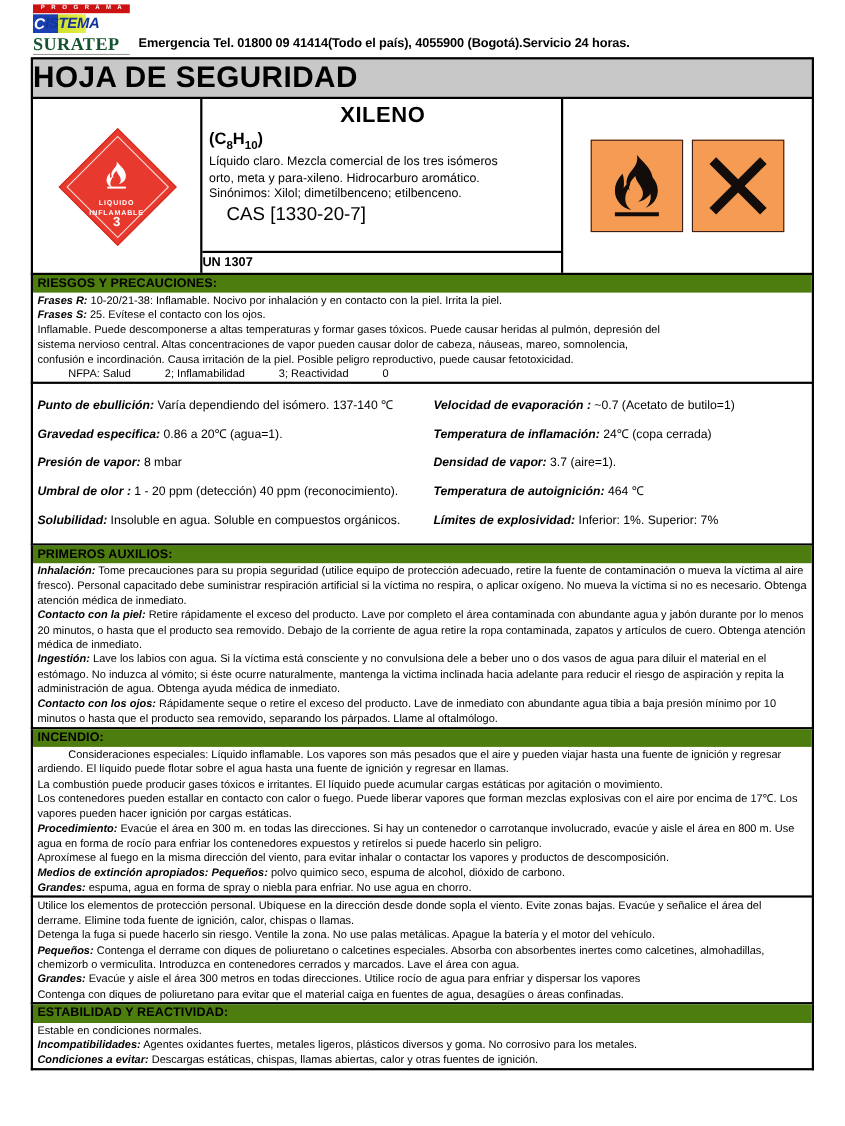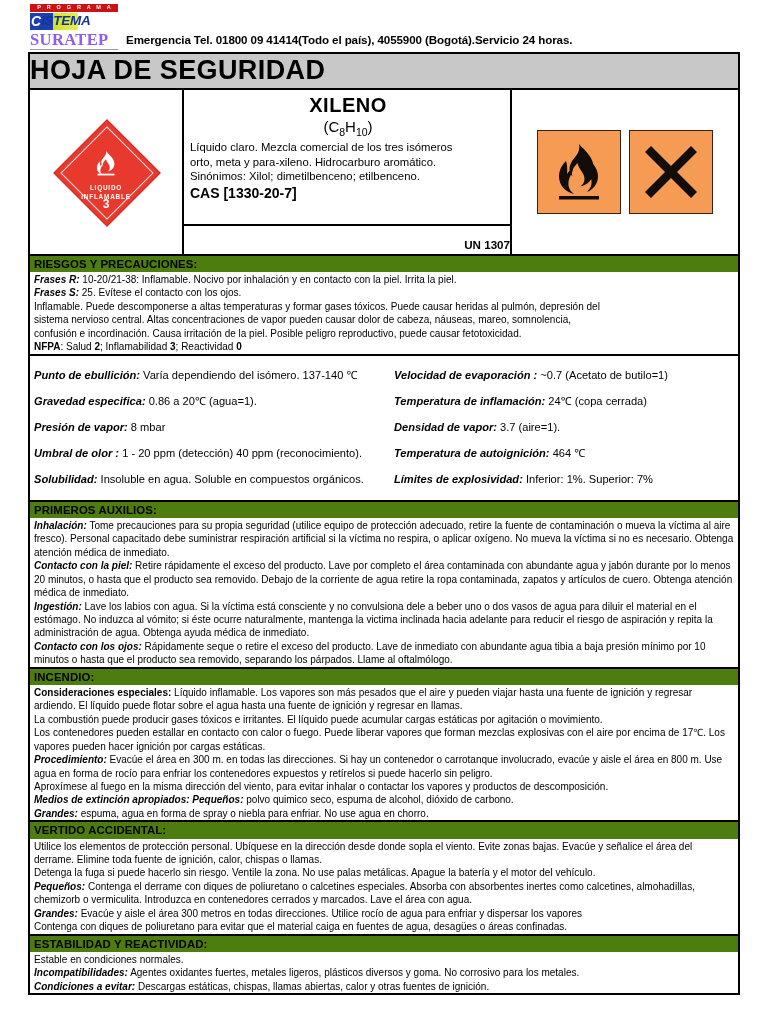--- a/index.html
+++ b/index.html
@@ -66,21 +66,21 @@
   }
   .logo-cistema .rest {
     color: #14349b;
     font-weight: bold;
     font-size: 13.5px;
     font-style: italic;
     letter-spacing: -0.3px;
     line-height: 1;
   }
   .logo-suratep {
-    color: #8b5cf6;
+    color: #14532d;
     font-family: "Liberation Serif", serif;
     font-weight: bold;
     font-size: 16.5px;
     letter-spacing: 0.4px;
     line-height: 1.05;
     margin-top: 1px;
     border-bottom: 1px solid #9b9b9b;
     padding-bottom: 1px;
   }
   .emergency-line {
@@ -139,41 +139,41 @@
     padding: 2px 4px 0 6px;
   }
   .chem-name {
     text-align: center;
     font-size: 20px;
     font-weight: bold;
     letter-spacing: 0.5px;
     margin: 2px 0 1px 0;
   }
   .chem-formula {
-    text-align: center;
     font-size: 15px;
-    font-weight: normal;
+    font-weight: bold;
     margin: 0 0 2px 0;
   }
   .chem-formula sub { font-size: 10.5px; }
   .chem-desc {
     font-size: 11.3px;
     line-height: 1.28;
   }
   .chem-cas {
-    font-size: 14px;
-    font-weight: bold;
+    font-size: 17px;
+    font-weight: normal;
     line-height: 1.3;
+    margin-left: 16px;
   }
   .ident-un {
     border-top: 2px solid #000;
-    text-align: right;
+    text-align: left;
     font-size: 11.6px;
     font-weight: bold;
-    padding: 12px 0 3px 0;
+    padding: 2px 0 3px 0;
   }
   .ident-pictos {
     flex: 0 0 218px;
     display: flex;
     align-items: center;
     justify-content: center;
     gap: 8px;
     padding: 6px 4px;
   }
 
@@ -250,21 +250,21 @@
     letter-spacing: 0.1px;
     line-height: 1.25;
   }
   .sec-body {
     padding: 1px 4px 0 4px;
     font-size: 10px;
     line-height: 1.345;
   }
   .sec-body p { margin: 0; }
   .lbl { font-weight: bold; font-style: italic; }
-  .lbl-b { font-weight: bold; }
+  .lbl-b { font-weight: normal; margin-left: 28px; }
 
   
   .props {
     display: flex;
     padding: 1px 4px 2px 4px;
   }
   .props .col { flex: 0 0 50%; font-size: 11.1px; line-height: 1.345; }
   .props .col.right { padding-left: 10px; box-sizing: border-box; }
 </style>
 </head>
@@ -387,21 +387,20 @@
         <p>La combustión puede producir gases tóxicos e irritantes. El líquido puede acumular cargas estáticas por agitación o movimiento.</p>
         <p>Los contenedores pueden estallar en contacto con calor o fuego. Puede liberar vapores que forman mezclas explosivas con el aire por encima de 17℃. Los vapores pueden hacer ignición por cargas estáticas.</p>
         <p><span class="lbl">Procedimiento:</span><span> Evacúe el área en 300 m. en todas las direcciones. Si hay un contenedor o carrotanque involucrado, evacúe y aisle el área en 800 m. Use agua en forma de rocío para enfriar los contenedores expuestos y retírelos si puede hacerlo sin peligro.</span></p>
         <p>Aproxímese al fuego en la misma dirección del viento, para evitar inhalar o contactar los vapores y productos de descomposición.</p>
         <p><span class="lbl">Medios de extinción apropiados:</span><span class="lbl"> Pequeños:</span><span> polvo quimico seco, espuma de alcohol, dióxido de carbono.</span></p>
         <p><span class="lbl">Grandes:</span><span> espuma, agua en forma de spray o niebla para enfriar. No use agua en chorro.</span></p>
       </div>
     </div>
 
     <div class="section">
-      <div class="sec-head">VERTIDO ACCIDENTAL:</div>
       <div class="sec-body">
         <p>Utilice los elementos de protección personal. Ubíquese en la dirección desde donde sopla el viento. Evite zonas bajas. Evacúe y señalice el área del derrame. Elimine toda fuente de  ignición, calor, chispas o llamas.</p>
         <p>Detenga la fuga si puede hacerlo sin riesgo. Ventile la zona. No use palas metálicas. Apague la batería y el motor del vehículo.</p>
         <p><span class="lbl">Pequeños:</span><span> Contenga el derrame con diques de poliuretano o calcetines especiales. Absorba con absorbentes inertes como calcetines, almohadillas, chemizorb o vermiculita. Introduzca en contenedores cerrados y marcados. Lave el área con agua.</span></p>
         <p><span class="lbl">Grandes:</span><span> Evacúe y aisle el área 300 metros en todas direcciones. Utilice rocío de agua para enfriar y dispersar los vapores</span></p>
         <p>Contenga con diques de poliuretano para evitar que el material caiga en fuentes de agua, desagües o áreas confinadas.</p>
       </div>
     </div>
 
     <div class="section">

